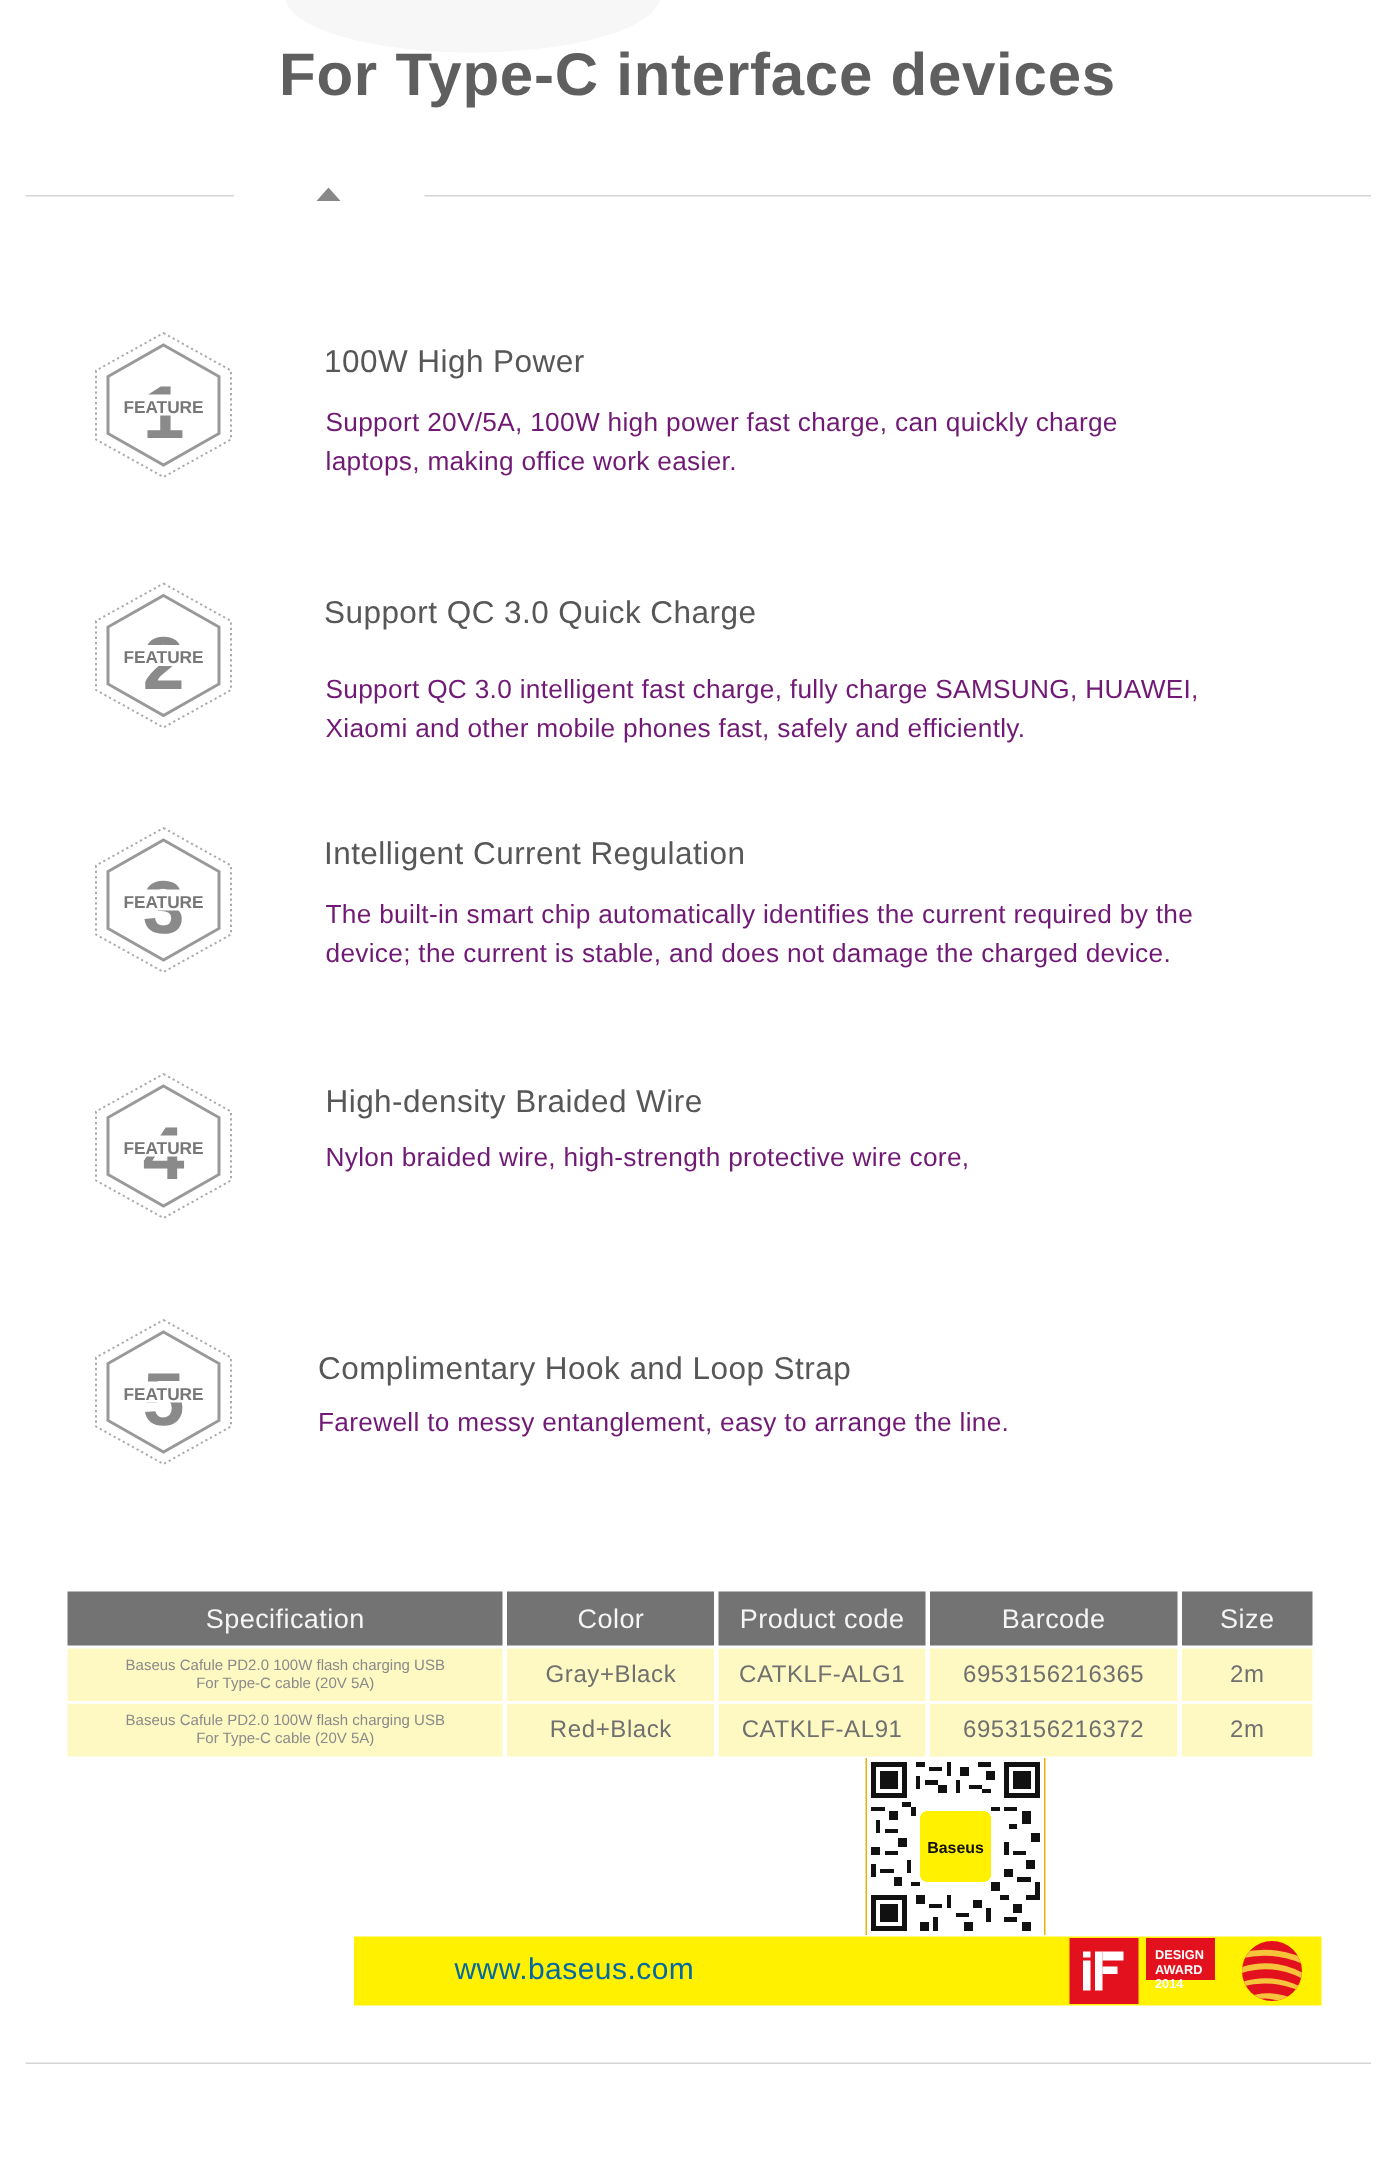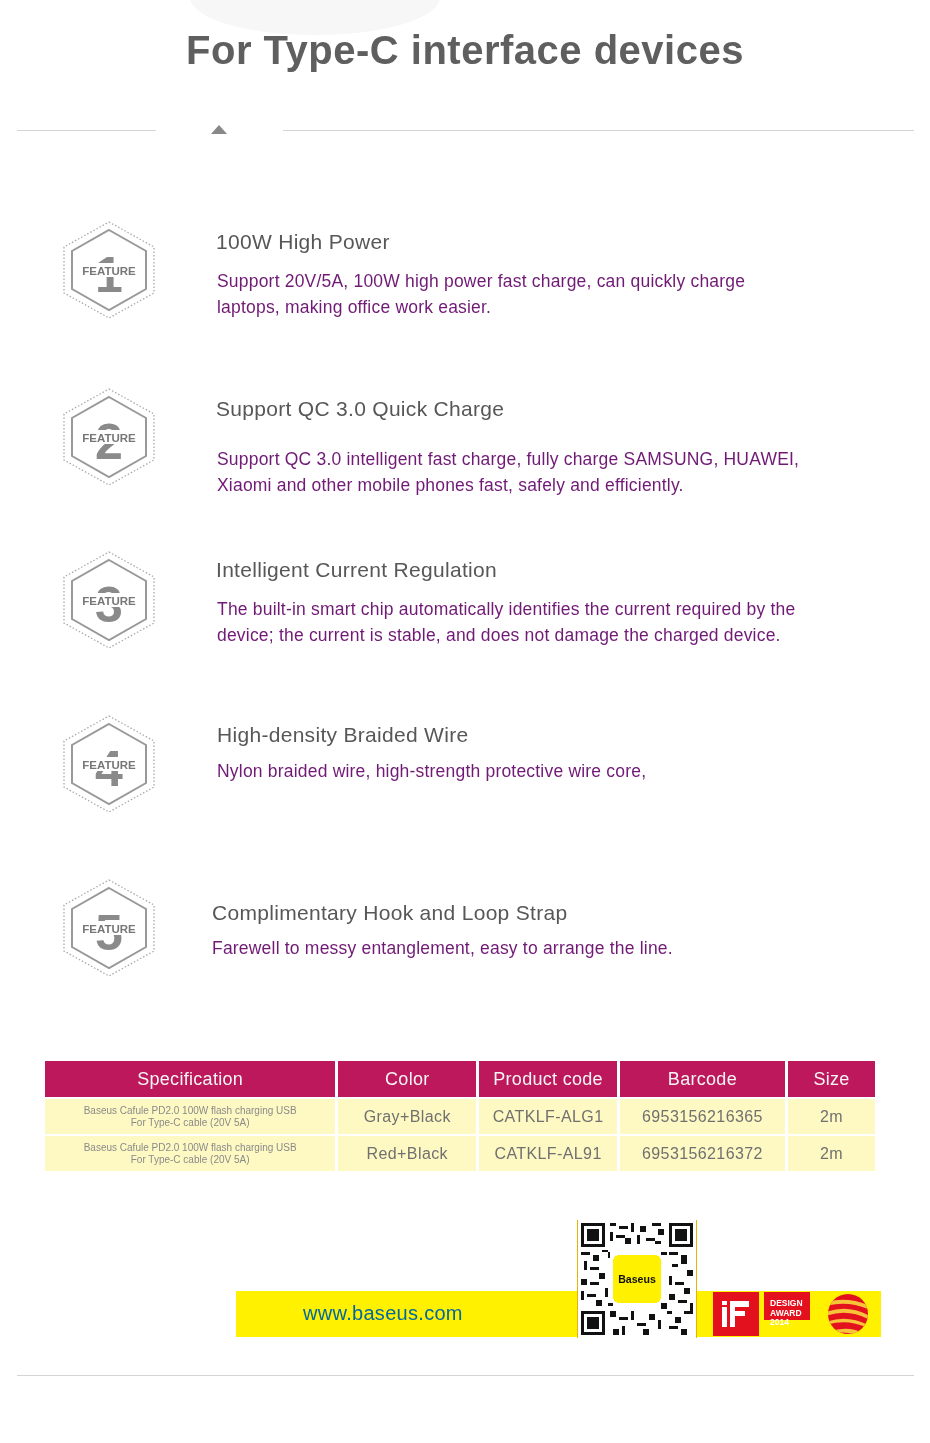--- a/index.html
+++ b/index.html
@@ -7,26 +7,26 @@
     .top-blob { position: absolute; left: 190px; top: -40px; width: 250px; height: 75px; border-radius: 50%; background: #f7f7f7; }
     .page-title { position: absolute; left: 0; width: 930px; top: 28px; text-align: center; font-family: "Liberation Sans", sans-serif; font-size: 40px; color: #5f5f5f; letter-spacing: 0.5px; }
     .rule { position: absolute; height: 1px; background: #d4d4d4; }
     .tri { position: absolute; left: 211px; top: 125px; width: 0; height: 0; border-left: 8px solid transparent; border-right: 8px solid transparent; border-bottom: 9px solid #888; }
     .feature { position: absolute; left: 0; width: 930px; }
     .badge { position: absolute; left: 60px; width: 98px; height: 100px; }
     .badge svg { width: 98px; height: 100px; }
     .feat-title { position: absolute; font-family: "Liberation Sans", sans-serif; font-weight: normal; font-size: 21px; color: #575757; letter-spacing: 0.3px; }
     .feat-desc { position: absolute; font-family: "Liberation Sans", sans-serif; font-size: 17.5px; color: #701a75; line-height: 26px; letter-spacing: 0.2px; }
     table.spec { position: absolute; left: 45px; top: 1059px; width: 836px; border-collapse: separate; border-spacing: 3px 2px; margin-left: -3px; }
-    table.spec th { background: #be185d; color: #f5f5f5; font-family: "Liberation Sans", sans-serif; font-weight: normal; font-size: 18px; height: 36px; letter-spacing: 0.3px; }
+    table.spec th { background: #737373; color: #f5f5f5; font-family: "Liberation Sans", sans-serif; font-weight: normal; font-size: 18px; height: 36px; letter-spacing: 0.3px; }
     table.spec td { background: #fef9c3; color: #707070; font-family: "Liberation Sans", sans-serif; text-align: center; height: 35px; font-size: 16px; letter-spacing: 0.4px; }
     table.spec td.spec-cell { font-size: 10px; line-height: 12px; color: #8a8a8a; letter-spacing: 0; }
     .footer-band { position: absolute; left: 236px; top: 1291px; width: 645px; height: 46px; background: #fff100; }
     .website { position: absolute; left: 303px; top: 1302px; font-family: Liberation Sans, sans-serif; font-size: 20px; color: #0369a1; letter-spacing: 0.3px; }
-    .qr { position: absolute; left: 577px; top: 1220px; width: 120px; height: 118px; background: #eab308; }
+    .qr { position: absolute; left: 577px; top: 1172px; width: 120px; height: 118px; background: #eab308; }
     .qr svg { width: 120px; height: 118px; }
     .if-logo { position: absolute; left: 713px; top: 1292px; width: 46px; height: 44px; background: #e3101d; }
     .if-logo svg { width: 46px; height: 44px; }
     .award { position: absolute; left: 764px; top: 1292px; width: 46px; height: 28px; background: #e3101d; color: #fff; font-family: "Liberation Sans", sans-serif; font-weight: bold; font-size: 8.5px; line-height: 9.5px; padding: 7px 0 0 6px; }
     .reddot { position: absolute; left: 826px; top: 1292px; width: 44px; height: 44px; }
   </style>
 </head>
 <body>
 
 <div class="top-blob"></div>

